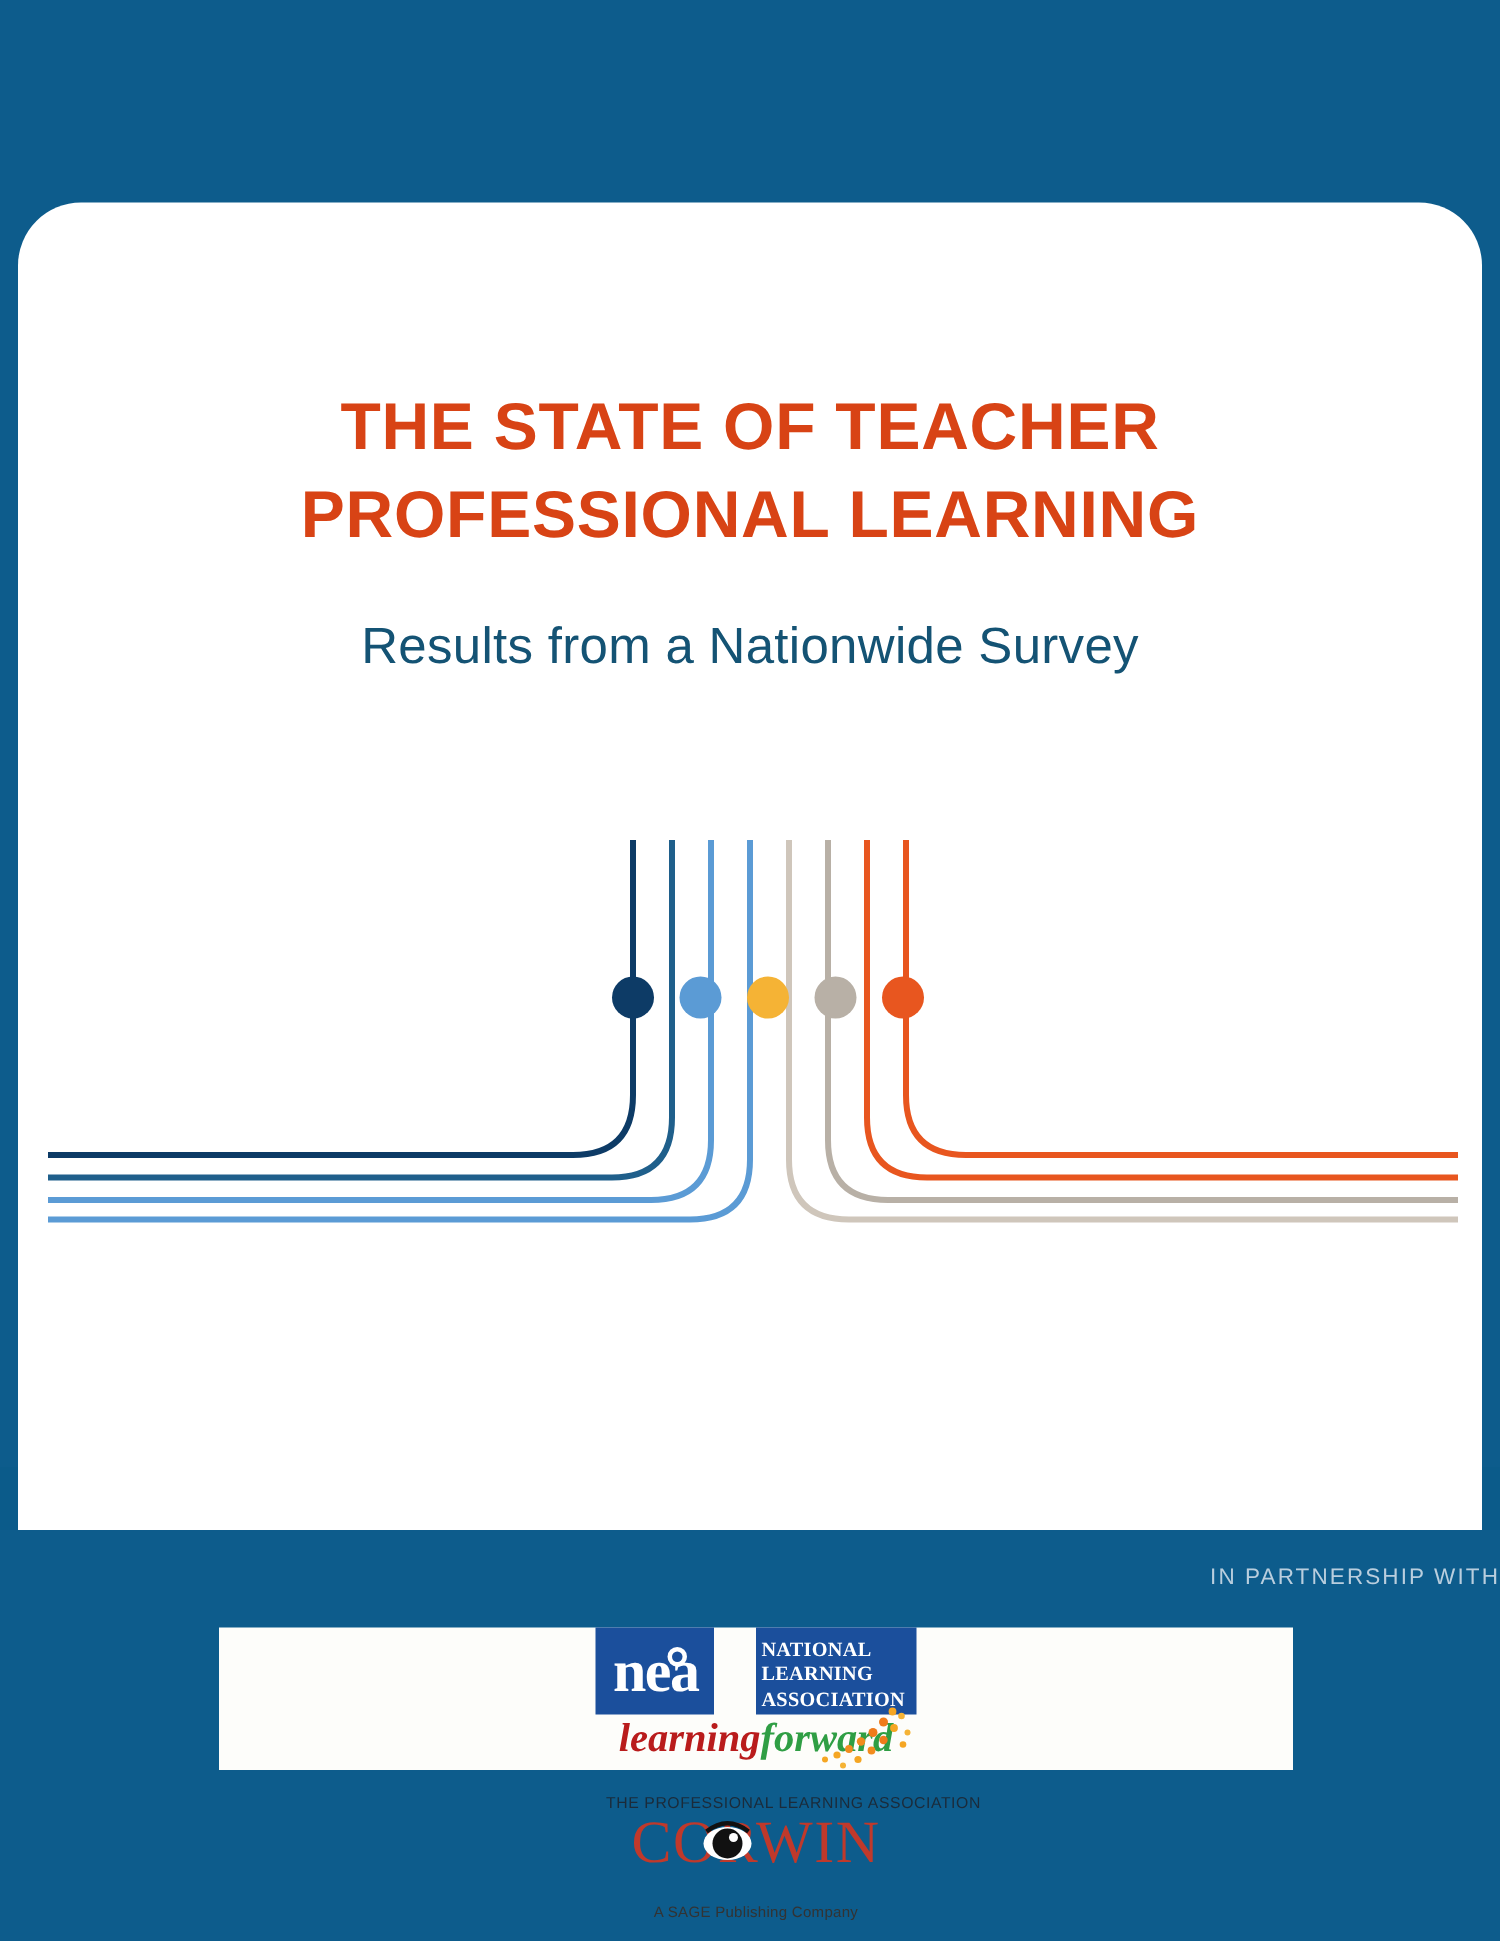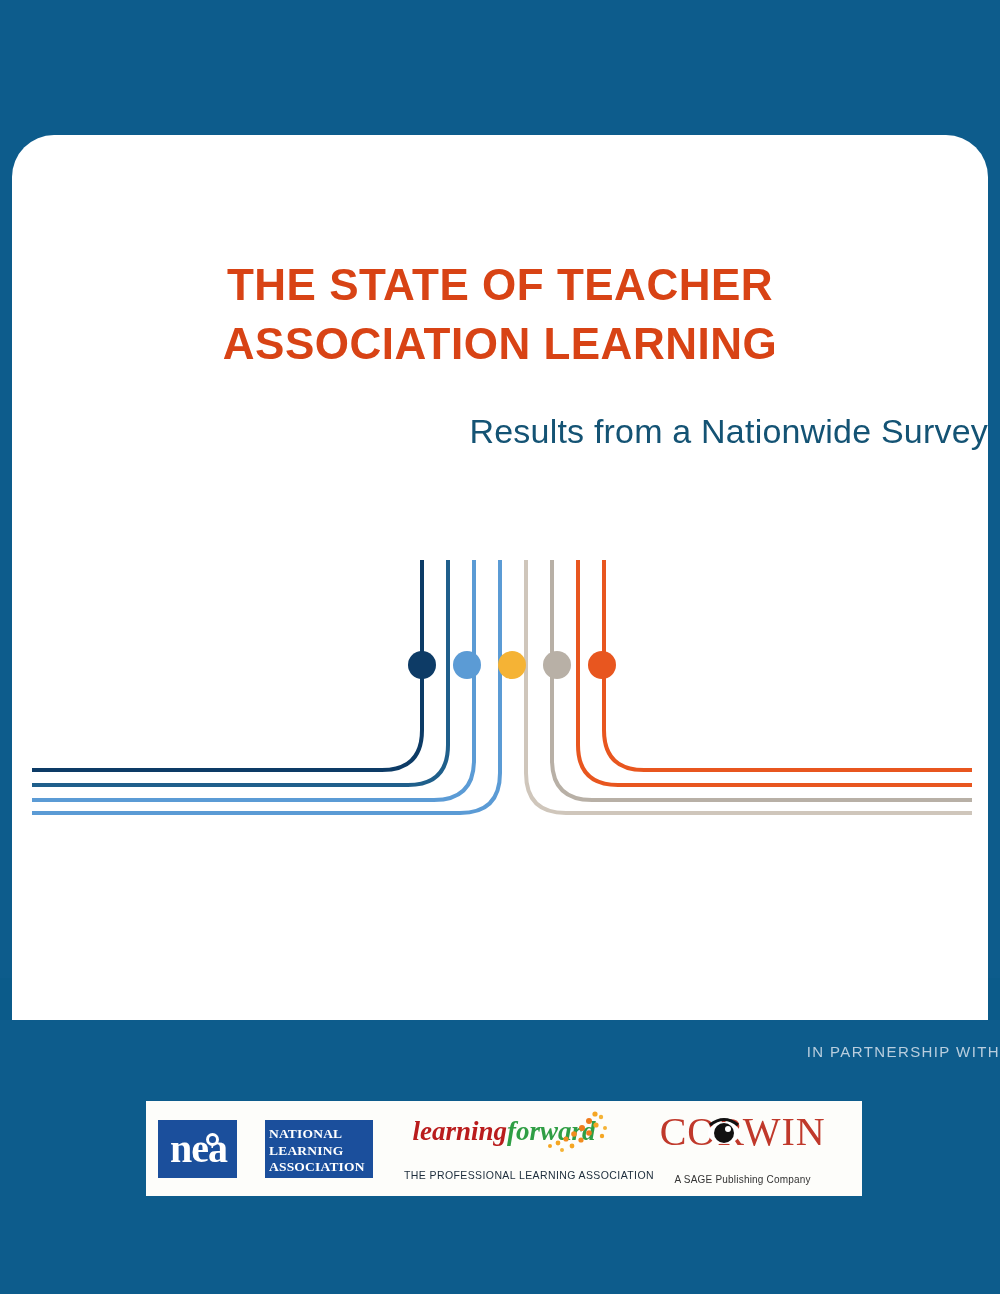--- a/index.html
+++ b/index.html
@@ -48,21 +48,20 @@
     line-height: 1.35;
     font-family: "Liberation Sans", sans-serif;
   }
   .subtitle {
     margin-top: 38px;
     color: #145374;
     font-size: 34px;
     font-weight: normal;
     letter-spacing: 0.2px;
     font-family: "Liberation Sans", sans-serif;
-    text-align: right;
   }
   .graphic {
     position: absolute;
     left: 0;
     top: 420px;
     width: 976px;
     height: 310px;
   }
   
   .partner-band {
@@ -79,26 +78,27 @@
     width: 1000px;
     text-align: right;
     color: #b9cede;
     font-size: 15px;
     letter-spacing: 1.4px;
     font-family: "Liberation Sans", sans-serif;
   }
   .logo-strip {
     position: absolute;
     left: 146px;
-    top: 81px;
+    top: 65px;
     width: 716px;
     height: 95px;
     background: #fdfdfa;
     display: flex;
     align-items: center;
+    flex-direction: column;
   }
   .logo-slot {
     flex: 1;
     display: flex;
     align-items: center;
     justify-content: center;
     height: 100%;
   }
   
   .nea {
@@ -212,21 +212,21 @@
 </style>
 </head>
 <body>
 
 <div class="page">
 
   <div class="card">
 
     <div class="title-block">
       <div class="title-line">THE STATE OF TEACHER</div>
-      <div class="title-line">ASSOCIATION LEARNING</div>
+      <div class="title-line">PROFESSIONAL LEARNING</div>
       <div class="subtitle">Results from a Nationwide Survey</div>
     </div>
 
     <div class="graphic">
       <svg width="976" height="310" viewBox="0 0 976 310" xmlns="http://www.w3.org/2000/svg">
         <g fill="none" stroke-width="4" stroke-linecap="butt">
 
           <path d="M 410 5 L 410 175 Q 410 215 370 215 L 20 215" stroke="#0d3b66"></path>
           <path d="M 436 5 L 436 190 Q 436 230 396 230 L 20 230" stroke="#1f5f8b"></path>
           <path d="M 462 5 L 462 205 Q 462 245 422 245 L 20 245" stroke="#5b9bd5"></path>

